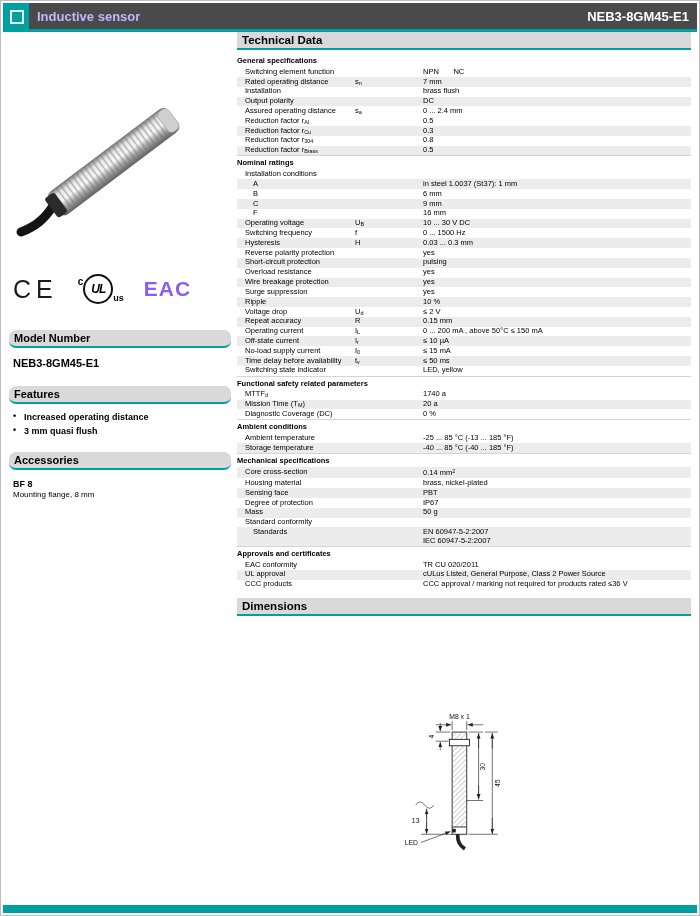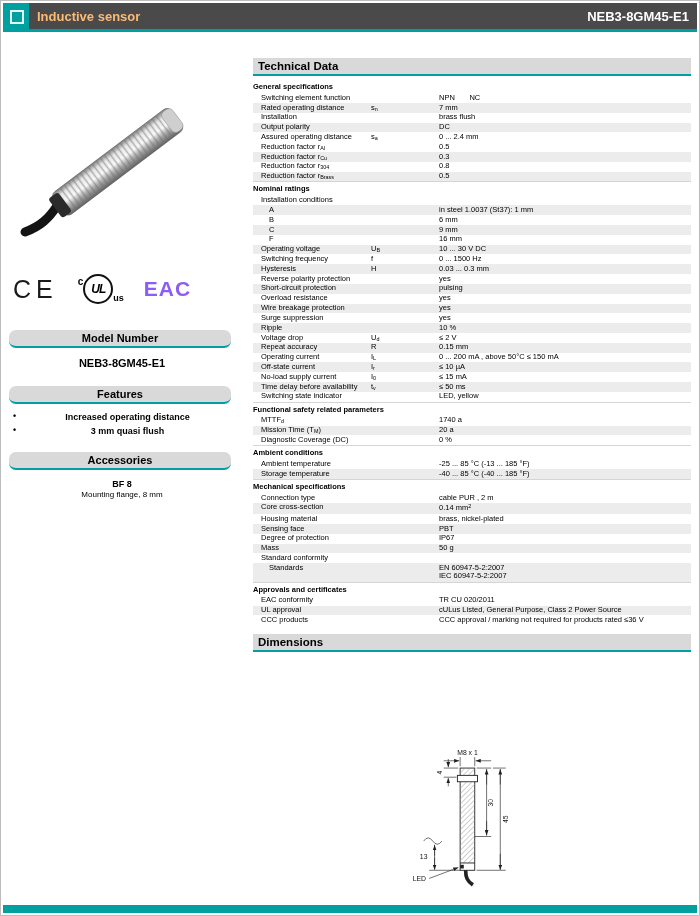--- a/index.html
+++ b/index.html
@@ -3,29 +3,29 @@
 <meta charset="utf-8">
 <style>
   html,body{margin:0;padding:0;}
   body{font-family:"Liberation Sans","DejaVu Sans",sans-serif;background:#fff;}
   .page{position:relative;width:700px;height:916px;background:#fff;border:1px solid #bdbdbd;box-sizing:border-box;overflow:hidden;}
 
   
   .topbar{position:absolute;top:2px;left:2px;right:2px;height:26px;background:#4a4a4a;border-bottom:3px solid #00a0a0;display:flex;align-items:center;}
   .logo-square{width:26px;height:26px;background:#00a0a0;position:relative;flex:0 0 26px;}
   .logo-square::after{content:"";position:absolute;left:7px;top:7px;width:10px;height:10px;border:2px solid rgba(255,255,255,.9);}
-  .topbar-title{color:#fdba74;font-size:13px;font-weight:bold;margin-left:8px;flex:1;}
+  .topbar-title{color:#c4b5fd;font-size:13px;font-weight:bold;margin-left:8px;flex:1;}
   .topbar-model{color:#fff;font-size:13px;font-weight:bold;padding-right:8px;}
 
   
   .bottombar{position:absolute;bottom:2px;left:2px;right:2px;height:8px;background:#00a0a0;}
 
   .content{position:absolute;top:31px;left:8px;right:8px;bottom:14px;display:flex;}
-  .left{width:222px;flex:0 0 222px;margin-right:6px;text-align:center;}
-  .right{flex:1;padding-top:26px;min-width:0;margin-left:16px;}
+  .left{width:222px;flex:0 0 222px;margin-right:6px;}
+  .right{flex:1;min-width:0;}
 
   
   .photo{margin-top:28px;height:200px;position:relative;overflow:hidden;}
   .certs{display:flex;align-items:center;gap:20px;height:42px;margin:8px 0 0 4px;}
   .ce-mark{font-size:25px;letter-spacing:5px;color:#1a1a1a;}
   .ul-mark{display:flex;align-items:flex-start;}
   .ul-c{font-size:10px;font-weight:bold;margin-top:2px;}
   .ul-circle{width:30px;height:30px;border:2.5px solid #111;border-radius:50%;display:inline-flex;align-items:center;justify-content:center;box-sizing:border-box;}
   .ul-text{font-size:12px;font-weight:bold;font-style:italic;letter-spacing:-1px;}
   .ul-us{font-size:9px;font-weight:bold;align-self:flex-end;margin-bottom:1px;}
@@ -300,25 +300,20 @@
             <div class="c1">Ambient temperature</div>
             <div class="c2"></div>
             <div class="c3">-25 ... 85 °C (-13 ... 185 °F)</div>
           </div>
           <div class="trow shade">
             <div class="c1">Storage temperature</div>
             <div class="c2"></div>
             <div class="c3">-40 ... 85 °C (-40 ... 185 °F)</div>
           </div>
           <div class="trow thead">Mechanical specifications</div>
-          <div class="trow">
-            <div class="c1">Connection type</div>
-            <div class="c2"></div>
-            <div class="c3">cable PUR , 2 m</div>
-          </div>
           <div class="trow shade">
             <div class="c1">Core cross-section</div>
             <div class="c2"></div>
             <div class="c3">0.14 mm<sup>2</sup></div>
           </div>
           <div class="trow">
             <div class="c1">Housing material</div>
             <div class="c2"></div>
             <div class="c3">brass, nickel-plated</div>
           </div>

